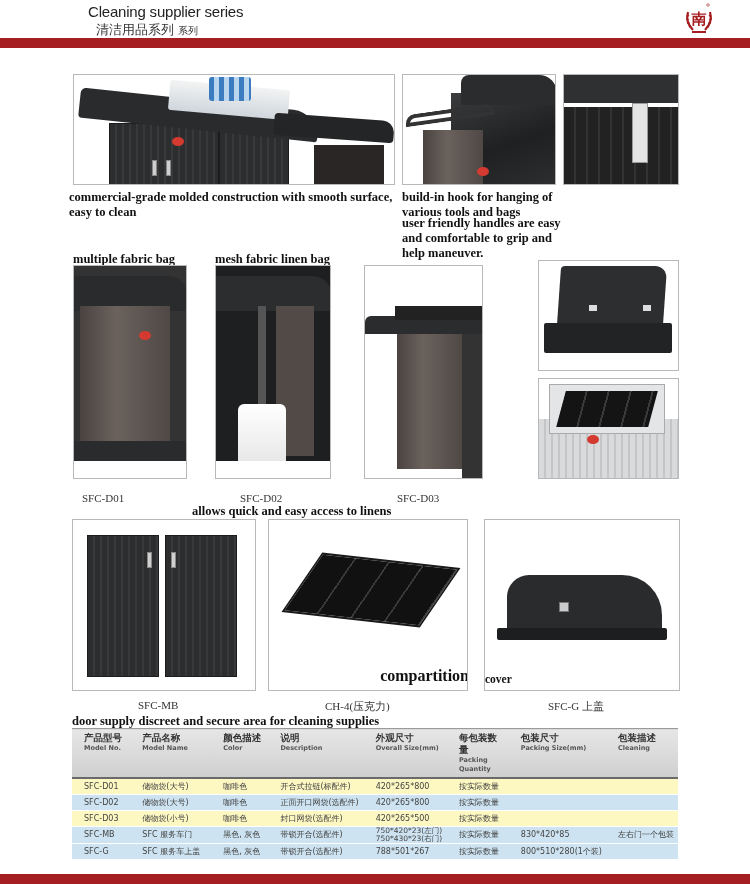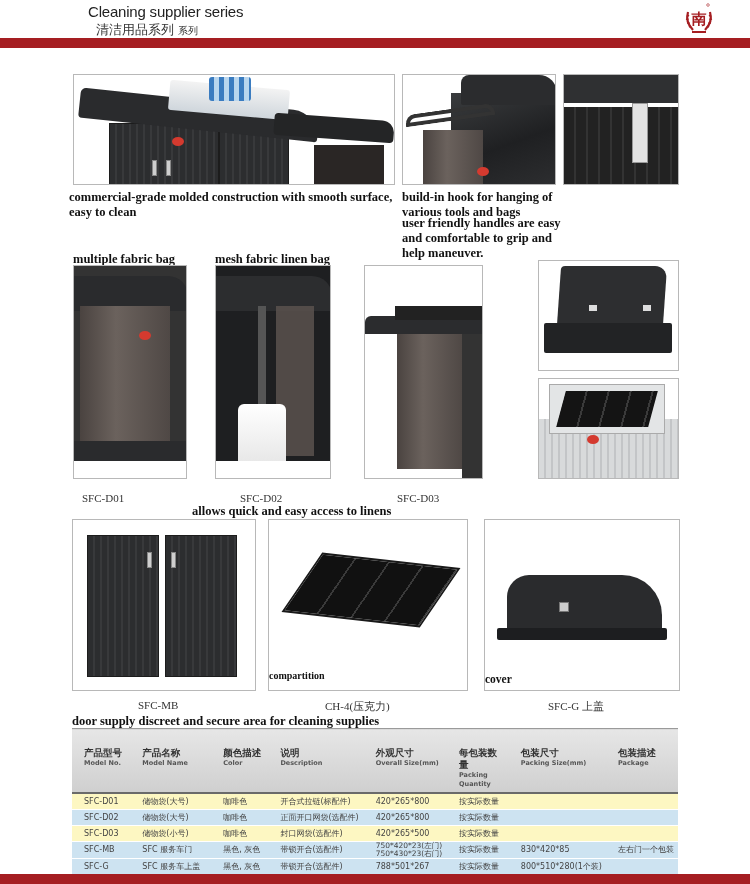--- a/index.html
+++ b/index.html
@@ -19,21 +19,21 @@
   .model { position: absolute; font-size: 11px; color: #333; font-family: "Liberation Serif", serif; }
 
   
   .tray { position: absolute; background: #2a2b2d; border-radius: 6px 30px 4px 4px; }
   .bag { position: absolute; background: linear-gradient(90deg, #4a4340 0%, #6b625d 40%, #4f4845 100%); }
   .door { position: absolute; background: repeating-linear-gradient(90deg, #2c2d2f 0 5px, #38393b 5px 7px); border: 1px solid #1c1c1c; }
   .handle { position: absolute; width: 5px; height: 16px; background: #cfcfcf; border: 1px solid #888; }
   .logo-badge { position: absolute; width: 12px; height: 9px; border-radius: 50%; background: #d43a2f; }
 
   table.spec { position: absolute; left: 72px; top: 728px; width: 606px; border-collapse: collapse; font-family: "DejaVu Sans", sans-serif; }
-  table.spec th { background: linear-gradient(#e6e6e6, #cfcfcf); text-align: left; padding: 18px 4px 3px 12px; border-bottom: 2px solid #6a6a6a; border-top: 1px solid #9a9a9a; vertical-align: top; }
+  table.spec th { background: linear-gradient(#e6e6e6, #cfcfcf); text-align: left; padding: 3px 4px 3px 12px; border-bottom: 2px solid #6a6a6a; border-top: 1px solid #9a9a9a; vertical-align: top; }
   table.spec th .cn { display: block; font-size: 9.5px; color: #333; font-weight: bold; line-height: 12px; }
   table.spec th .en { display: block; font-size: 6.5px; color: #555; font-weight: bold; line-height: 9px; }
   table.spec td { font-size: 8px; color: #444; padding: 0 4px 0 12px; height: 16px; line-height: 9px; white-space: nowrap; }
   table.spec tr.yellow td { background: #fdf7c2; }
   table.spec tr.blue td { background: #cde3f1; }
   table.spec tr + tr td { border-top: 1px solid #ffffff; }
 </style>
 </head>
 <body>
 
@@ -132,21 +132,21 @@
 
 <div class="photo" style="left:72px;top:519px;width:184px;height:172px;">
   <div class="door" style="left:14px;top:15px;width:72px;height:142px;"></div>
   <div class="door" style="left:92px;top:15px;width:72px;height:142px;"></div>
   <div class="handle" style="left:74px;top:32px;"></div>
   <div class="handle" style="left:98px;top:32px;"></div>
 </div>
 
 <div class="photo" style="left:268px;top:519px;width:200px;height:172px;">
   <div style="position:absolute;left:28px;top:40px;width:148px;height:60px;background:repeating-linear-gradient(90deg,#111 0 34px,#3a3a3a 34px 36px);transform:skewX(-30deg) rotate(6deg);border:2px solid #1a1a1a;"></div>
-  <div class="caption" style="left:0;top:148px;width:200px;text-align:left;font-size:10px;">compartition</div>
+  <div class="caption" style="left:0;top:148px;width:200px;text-align:right;font-size:16px;">compartition</div>
 </div>
 
 <div class="photo" style="left:484px;top:519px;width:196px;height:172px;">
   <div style="position:absolute;left:22px;top:55px;width:155px;height:65px;background:#2a2b2d;border-radius:22px 40px 4px 4px;"></div>
   <div style="position:absolute;left:12px;top:108px;width:170px;height:12px;background:#1d1e20;border-radius:2px;"></div>
   <div style="position:absolute;left:74px;top:82px;width:10px;height:10px;background:#ccc;border:1px solid #777;"></div>
   <div class="caption" style="left:0;top:152px;width:196px;text-align:left;font-size:11.5px;">cover</div>
 </div>
 
 <div class="model" style="left:138px;top:699px;">SFC-MB</div>
@@ -180,21 +180,21 @@
       <th style="width:66px">
           <span class="cn">每包装数量</span>
           <span class="en">Packing Quantity</span>
         </th>
       <th style="width:84px">
           <span class="cn">包装尺寸</span>
           <span class="en">Packing Size(mm)</span>
         </th>
       <th>
           <span class="cn">包装描述</span>
-          <span class="en">Package</span>
+          <span class="en">Cleaning</span>
         </th>
     </tr>
   </thead>
   <tbody>
     <tr class="yellow">
       <td>SFC-D01</td>
       <td>储物袋(大号)</td>
       <td>咖啡色</td>
       <td>开合式拉链(标配件)</td>
       <td>420*265*800</td>

